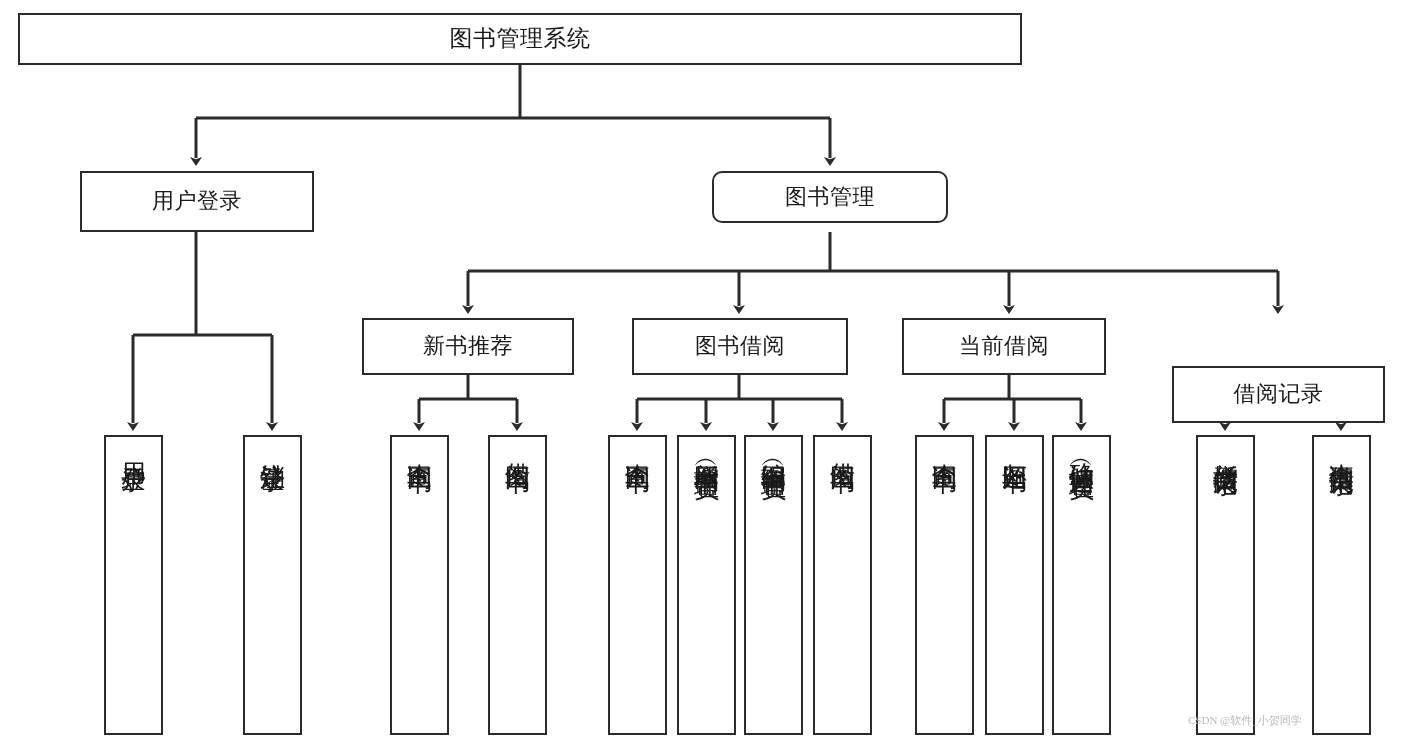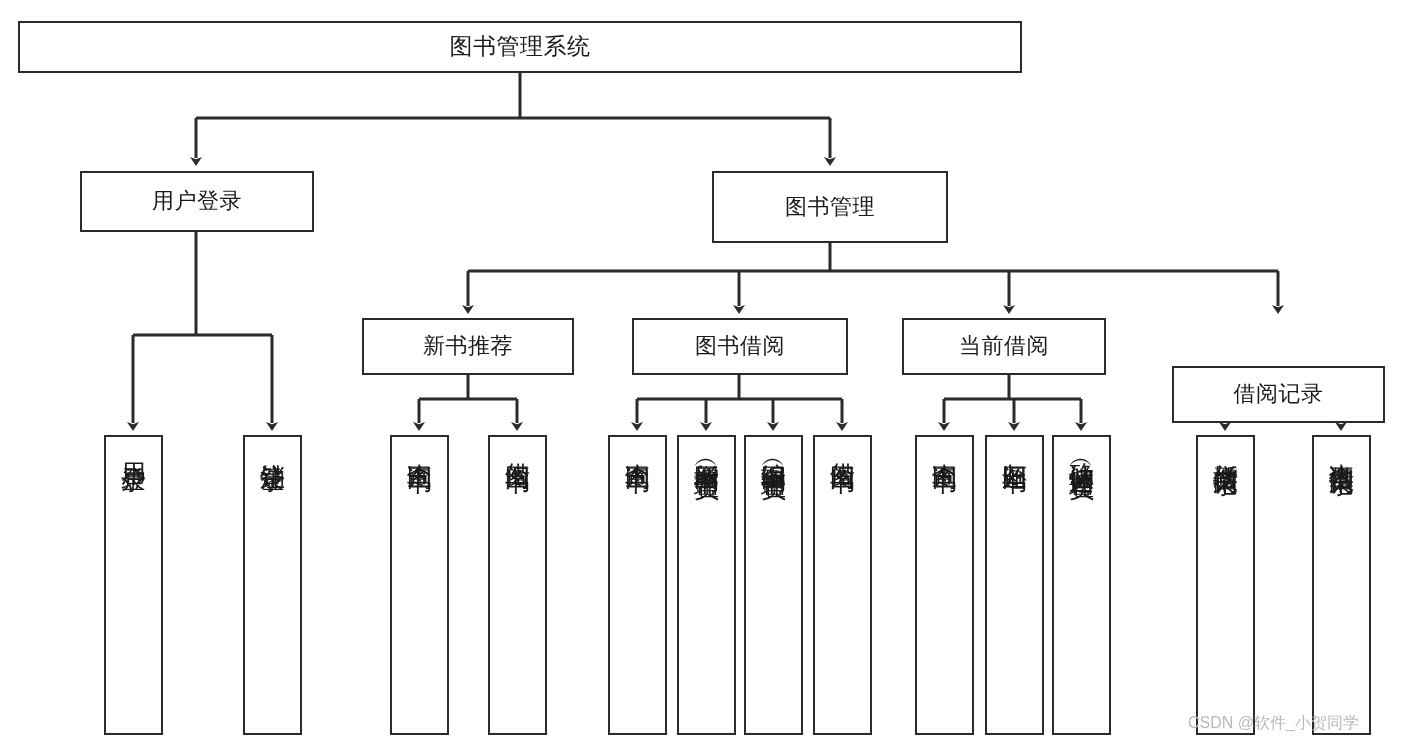--- a/index.html
+++ b/index.html
@@ -59,25 +59,25 @@
     text-orientation: upright;
     font-size: 25px;
     line-height: 1.0;
     letter-spacing: 2px;
     white-space: nowrap;
   }
   .watermark {
     position: absolute;
     left: 1188px;
     top: 713px;
-    font-size: 16px;
+    font-size: 11px;
     color: #b9b9b9;
     white-space: nowrap;
     z-index: 4;
-    font-family: Liberation Sans, sans-serif;
+    font-family: Liberation Serif, serif;
   }
 </style>
 </head>
 <body>
 
 <div id="canvas">
 
   <svg id="wires" viewBox="0 0 1405 747" xmlns="http://www.w3.org/2000/svg">
     <defs>
       <marker id="arrow" markerWidth="10" markerHeight="12" refX="1" refY="6" orient="auto" markerUnits="userSpaceOnUse">
@@ -121,28 +121,28 @@
       <path d="M1014,399 L1014,423" marker-end="url(#arrow)"></path>
       <path d="M1081,399 L1081,423" marker-end="url(#arrow)"></path>
 
       <path d="M1278,375 L1278,399"></path>
       <path d="M1225,399 L1341,399"></path>
       <path d="M1225,399 L1225,423" marker-end="url(#arrow)"></path>
       <path d="M1341,399 L1341,423" marker-end="url(#arrow)"></path>
     </g>
   </svg>
 
-  <div class="node h root" style="left:18px; top:21px; width:1004px; height:52px;">
+  <div class="node h root" style="left:18px; top:13px; width:1004px; height:52px;">
     <span class="node-label">图书管理系统</span>
   </div>
 
   <div class="node h" style="left:80px; top:171px; width:234px; height:61px;">
     <span class="node-label">用户登录</span>
   </div>
-  <div class="node h" style="left:712px; top:171px; width:236px; height:72px;">
+  <div class="node h" style="left:712px; top:171px; width:236px; height:52px;border-radius:10px;">
     <span class="node-label">图书管理</span>
   </div>
 
   <div class="node h" style="left:362px; top:318px; width:212px; height:57px;">
     <span class="node-label">新书推荐</span>
   </div>
   <div class="node h" style="left:632px; top:318px; width:216px; height:57px;">
     <span class="node-label">图书借阅</span>
   </div>
   <div class="node h" style="left:902px; top:318px; width:204px; height:57px;">

